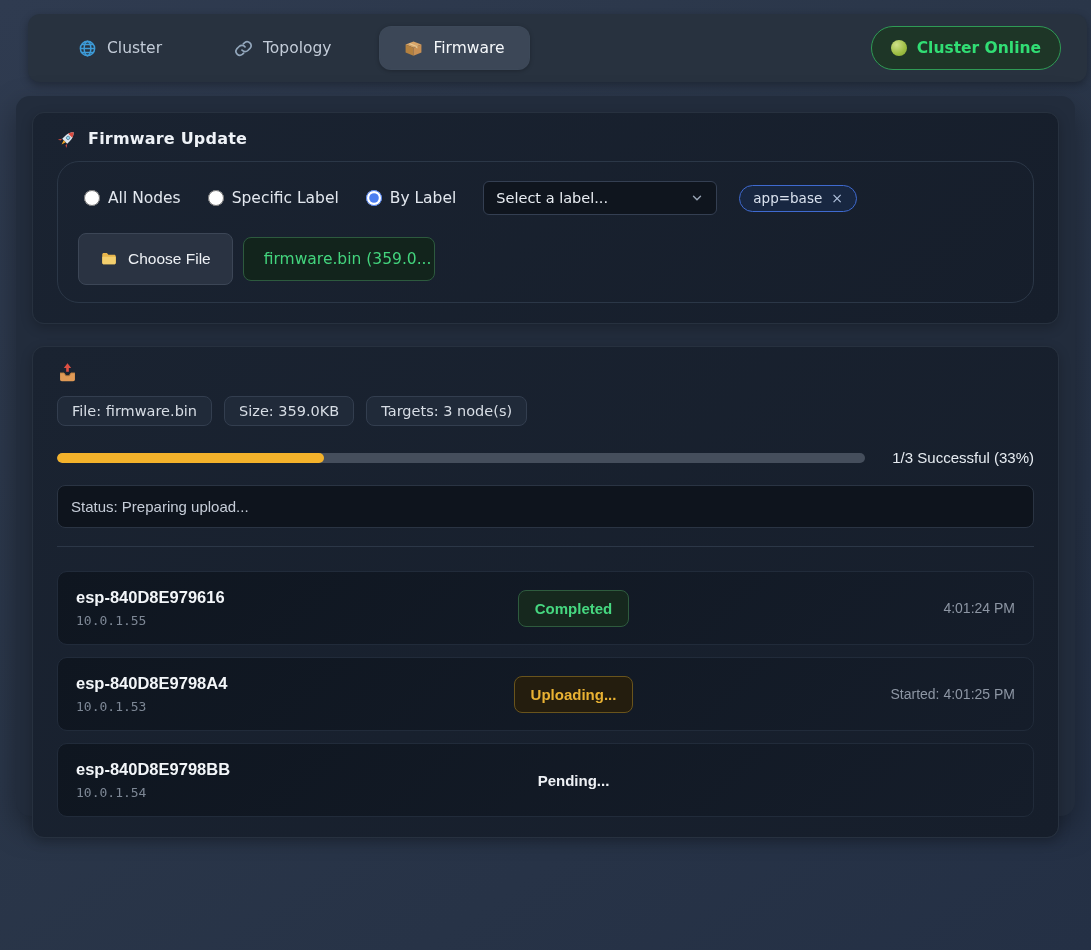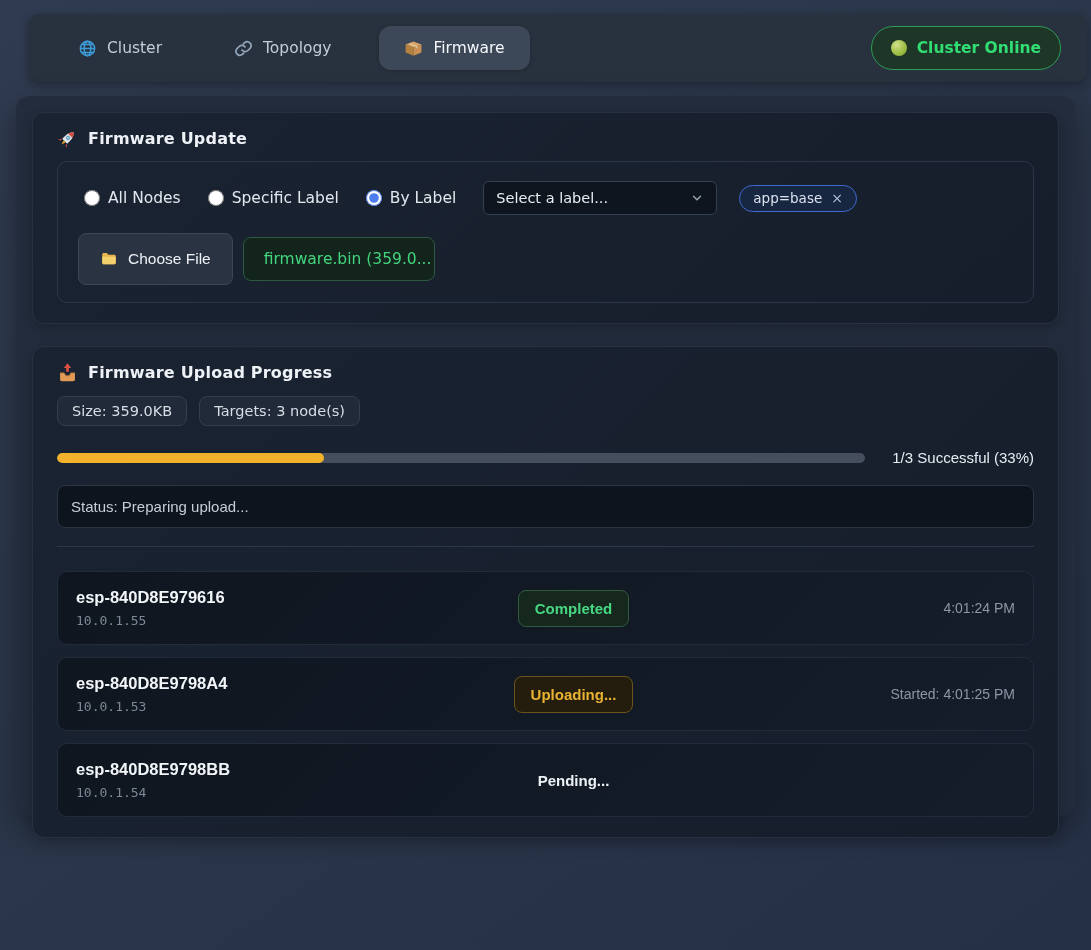--- a/index.html
+++ b/index.html
@@ -49,21 +49,21 @@
     box-shadow:0 4px 12px rgba(0,0,0,.22);
   }
   .card-title {
     display:flex; align-items:center; gap:10px;
     font-size:16px; font-weight:bold; color:#eef2f7; letter-spacing:.2px;
   }
   .card-title .ico { display:flex; width:21px; height:21px; }
   
   #update-card { margin-bottom:22px; }
   .form-box {
-    margin-top:12px; border:1px solid #2b3747; border-radius:10px;
+    margin-top:12px; border:1px solid #2b3747; border-radius:22px;
     padding:19px 20px 17px 20px;
     display:flex; align-items:center;
   }
   .form-left { flex:1; }
   .radio-row { display:flex; align-items:center; margin-left:6px; }
   .radio-group { display:flex; align-items:center; gap:8px; margin-right:27px; cursor:pointer; }
   .radio-group input { width:16px; height:16px; accent-color:#4c7ef0; cursor:pointer; }
   .radio-group label { font-size:15.5px; color:#e2e7ee; cursor:pointer; }
   .select-box {
     width:234px; height:34px; background:#0f151e; border:1px solid #343f52;
@@ -258,24 +258,24 @@
 
   <section class="card" id="progress-card">
     <h2 class="card-title">
       <span class="ico">
         <svg viewBox="0 0 24 24">
           <path d="M12 1.5 L7.8 6.8 h2.7 V11 h3 V6.8 h2.7 Z" fill="#dd4f43"></path>
           <path d="M3.5 12.5 h4.6 l2 3.2 h3.8 l2-3.2 h4.6 V20 c0 1.2-.9 2-2 2 H5.5 c-1.1 0-2-.8-2-2 Z" fill="#e09a56"></path>
           <path d="M3.5 12.5 h4.6 l2 3.2 h3.8 l2-3.2 h4.6" fill="none" stroke="#b4783d" stroke-width="1"></path>
         </svg>
       </span>
-      <span>Firmware Upload Progress</span>
     </h2>
 
     <div class="meta-row">
+      <span class="meta-badge">File: firmware.bin</span>
       <span class="meta-badge">Size: 359.0KB</span>
       <span class="meta-badge">Targets: 3 node(s)</span>
     </div>
 
     <div class="progress-row">
       <div class="progress-track">
         <div class="progress-fill" style="width: 33%;"></div>
       </div>
       <div class="progress-label">1/3 Successful (33%)</div>
     </div>

